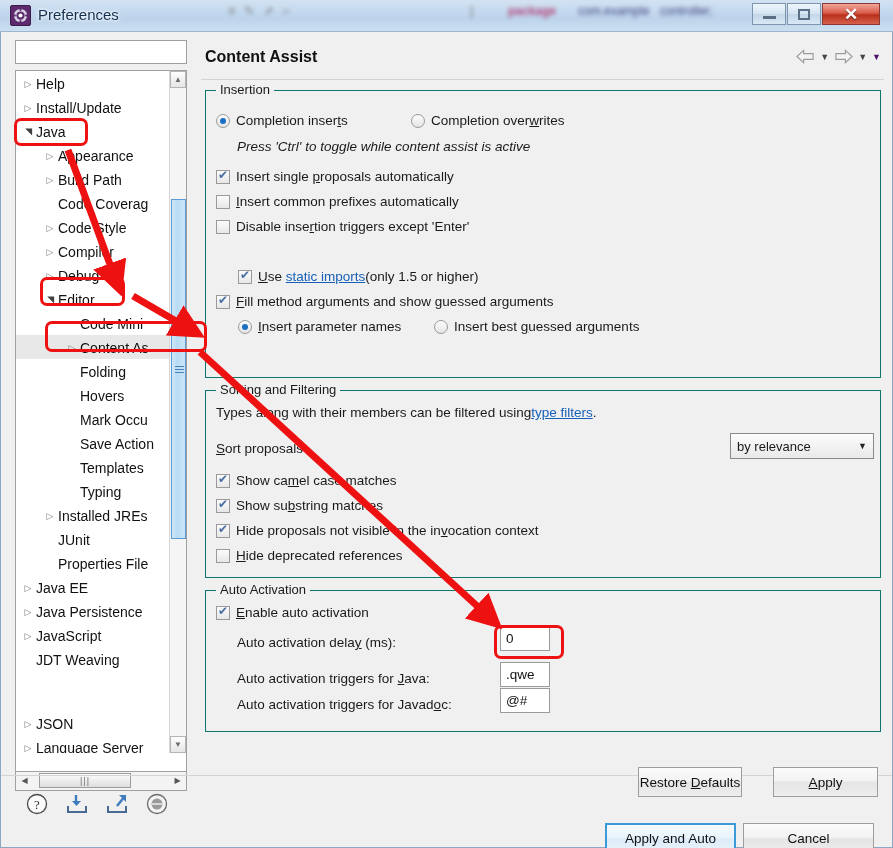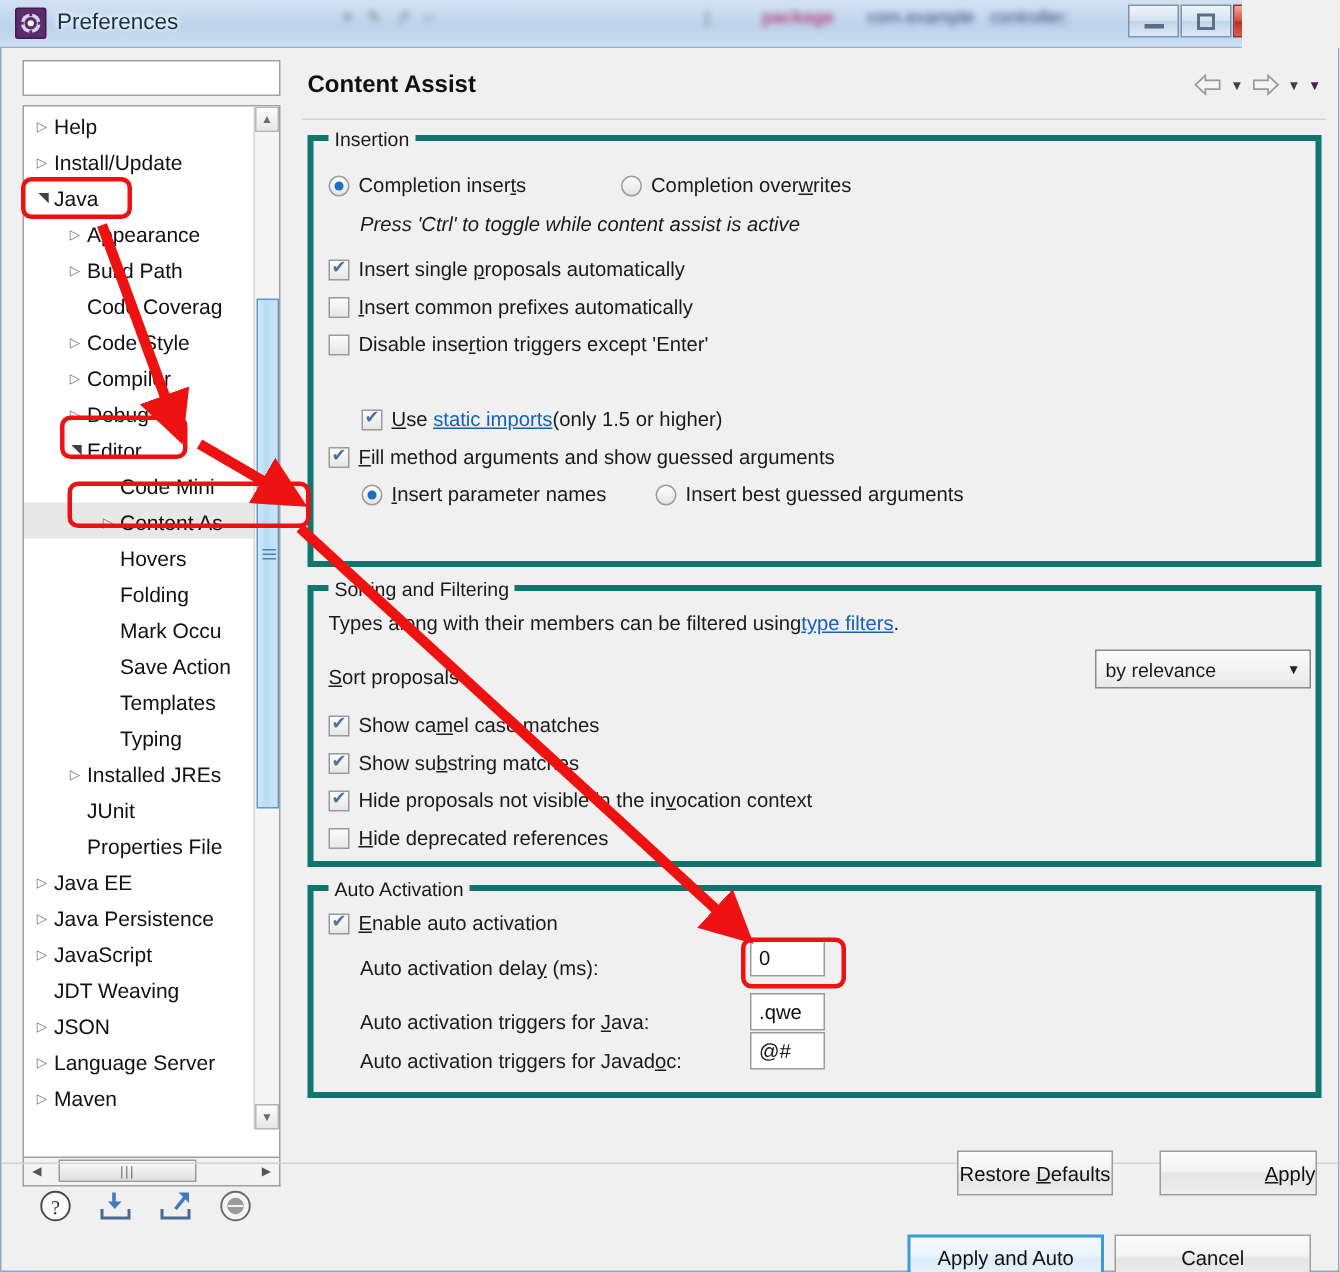--- a/index.html
+++ b/index.html
@@ -13,21 +13,21 @@
   }
   body { position: relative; background: #f0f0f0; }
 
   
   #window {
     position: absolute; left: 0; top: 0; width: 893px; height: 848px;
   }
 
   
   #titlebar {
-    position: absolute; left: 0; top: 0; width: 828px; height: 32px;
+    position: absolute; left: 0; top: 0; width: 893px; height: 32px;
     background: linear-gradient(180deg,#d3e2f2 0%, #c3d8ee 40%, #bcd3ea 60%, #cde0f2 100%);
     border-bottom: 1px solid #9cb5cf;
     overflow: hidden;
   }
   .blurtext {
     position: absolute; top: 4px;
     filter: blur(2.2px);
     opacity: .85;
     font-size: 12px;
     white-space: nowrap;
@@ -170,21 +170,21 @@
     display: flex; align-items: center; gap: 5px;
   }
   .nav-item { display: flex; align-items: center; justify-content: center; cursor: default; }
   .navarrow { width: 19px; height: 15px; }
   .caret { font-size: 9px; color: #444; }
   .caret.purple { color: #50156b; }
 
   
   .group {
     position: absolute;
-    border: 4px solid #0f766e;
+    border: 1px solid #0f766e;
     background: transparent;
   }
   .group-title {
     position: absolute; top: -9px; left: 10px;
     background: #f0f0f0; padding: 0 4px;
     font-size: 13px; color: #1a1a1a;
   }
   #grp-insertion { left: 8px; top: 52px; width: 676px; height: 288px; }
   #grp-sorting  { left: 8px; top: 352px; width: 676px; height: 188px; }
   #grp-auto     { left: 8px; top: 552px; width: 676px; height: 142px; }
@@ -247,21 +247,21 @@
   .bicon { width: 24px; height: 24px; }
 
   .btn {
     position: absolute;
     background: linear-gradient(180deg,#fbfbfb 0%,#f3f3f3 45%,#e5e5e5 52%,#ededed 100%);
     border: 1px solid #9d9d9d;
     display: flex; align-items: center; justify-content: center;
     font-size: 13.5px; color: #111; cursor: default;
   }
   #btn-restore { left: 637px; top: 735px; width: 104px; height: 30px; }
-  #btn-apply   { left: 772px; top: 735px; width: 105px; height: 30px; justify-content: flex-end; }
+  #btn-apply   { left: 772px; top: 735px; width: 105px; height: 30px; }
   #btn-applyclose {
     left: 604px; top: 791px; width: 131px; height: 31px;
     border: 2px solid #3c9ad9;
     background: linear-gradient(180deg,#f4fafe 0%,#e9f4fc 45%,#dcecf8 52%,#e8f3fc 100%);
   }
   #btn-cancel { left: 742px; top: 791px; width: 131px; height: 31px; }
 
   
   .ann-box {
     position: absolute; border: 3px solid #ee1111; border-radius: 7px;
@@ -328,34 +328,34 @@
           <div class="tnode" style="padding-left: 4px;"><span class="arrow open" style="transform: rotate(-90deg); display: inline-block;">◢</span><span class="lbl">Java</span></div>
           <div class="tnode" style="padding-left: 26px;"><span class="arrow">▷</span><span class="lbl">Appearance</span></div>
           <div class="tnode" style="padding-left: 26px;"><span class="arrow">▷</span><span class="lbl">Build Path</span></div>
           <div class="tnode" style="padding-left: 26px;"><span class="arrow"></span><span class="lbl">Code Coverag</span></div>
           <div class="tnode" style="padding-left: 26px;"><span class="arrow">▷</span><span class="lbl">Code Style</span></div>
           <div class="tnode" style="padding-left: 26px;"><span class="arrow">▷</span><span class="lbl">Compiler</span></div>
           <div class="tnode" style="padding-left: 26px;"><span class="arrow">▷</span><span class="lbl">Debug</span></div>
           <div class="tnode" style="padding-left: 26px;"><span class="arrow open" style="transform: rotate(-90deg); display: inline-block;">◢</span><span class="lbl">Editor</span></div>
           <div class="tnode" style="padding-left: 48px;"><span class="arrow"></span><span class="lbl">Code Mini</span></div>
           <div class="tnode sel" style="padding-left: 48px;"><span class="arrow">▷</span><span class="lbl">Content As</span></div>
+          <div class="tnode" style="padding-left: 48px;"><span class="arrow"></span><span class="lbl">Folding</span></div>
           <div class="tnode" style="padding-left: 48px;"><span class="arrow"></span><span class="lbl">Hovers</span></div>
-          <div class="tnode" style="padding-left: 48px;"><span class="arrow"></span><span class="lbl">Folding</span></div>
           <div class="tnode" style="padding-left: 48px;"><span class="arrow"></span><span class="lbl">Mark Occu</span></div>
           <div class="tnode" style="padding-left: 48px;"><span class="arrow"></span><span class="lbl">Save Action</span></div>
           <div class="tnode" style="padding-left: 48px;"><span class="arrow"></span><span class="lbl">Templates</span></div>
           <div class="tnode" style="padding-left: 48px;"><span class="arrow"></span><span class="lbl">Typing</span></div>
           <div class="tnode" style="padding-left: 26px;"><span class="arrow">▷</span><span class="lbl">Installed JREs</span></div>
           <div class="tnode" style="padding-left: 26px;"><span class="arrow"></span><span class="lbl">JUnit</span></div>
           <div class="tnode" style="padding-left: 26px;"><span class="arrow"></span><span class="lbl">Properties File</span></div>
           <div class="tnode" style="padding-left: 4px;"><span class="arrow">▷</span><span class="lbl">Java EE</span></div>
           <div class="tnode" style="padding-left: 4px;"><span class="arrow">▷</span><span class="lbl">Java Persistence</span></div>
           <div class="tnode" style="padding-left: 4px;"><span class="arrow">▷</span><span class="lbl">JavaScript</span></div>
           <div class="tnode" style="padding-left: 4px;"><span class="arrow"></span><span class="lbl">JDT Weaving</span></div>
-          <div class="tnode" style="padding-left: 4px;"><span class="arrow">▷</span><span class="lbl">JSON</span></div>
+          <div class="tnode" style="padding-left: 4px; margin-top: 40px;"><span class="arrow">▷</span><span class="lbl">JSON</span></div>
           <div class="tnode" style="padding-left: 4px;"><span class="arrow">▷</span><span class="lbl">Language Server</span></div>
           <div class="tnode" style="padding-left: 4px;"><span class="arrow">▷</span><span class="lbl">Maven</span></div>
         </div>
 
       <div id="tree-vsb">
         <div class="sbarrow" id="tree-vsb-up">▲</div>
         <div id="tree-vsb-thumb">
           <div class="grip"></div>
         </div>
         <div class="sbarrow" id="tree-vsb-down">▼</div>

